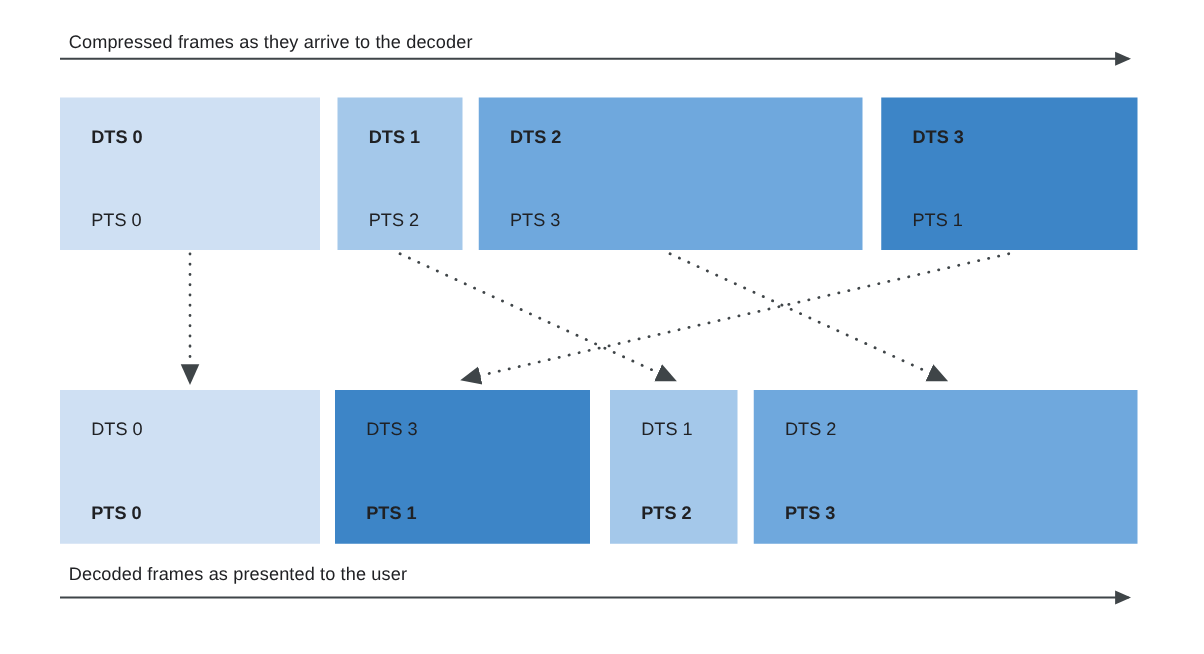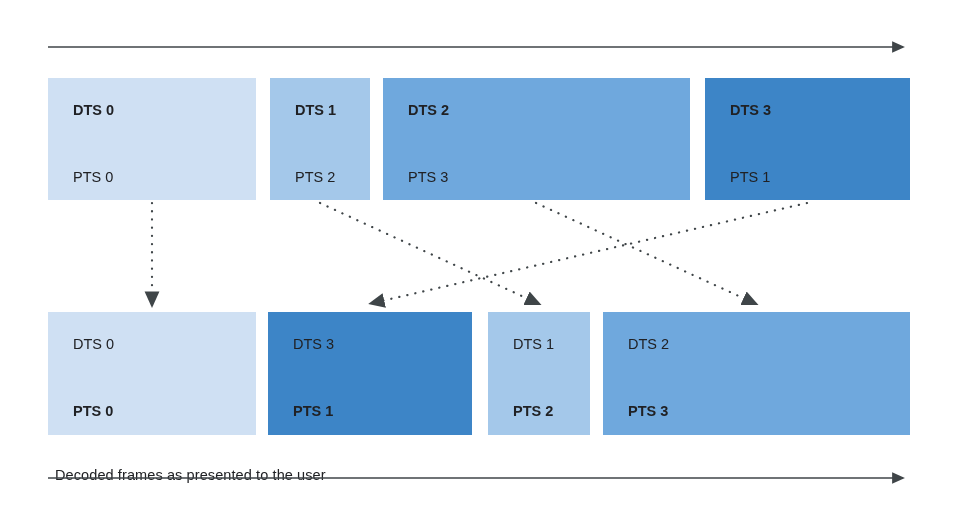--- a/index.html
+++ b/index.html
@@ -23,21 +23,21 @@
 
   
   .caption {
     position: absolute;
     font-size: 14.5px;
     color: #202124;
     letter-spacing: 0.1px;
     white-space: nowrap;
   }
   #caption-top   { left: 55px; top: 26px; }
-  #caption-bottom{ left: 55px; top: 452px; margin-top: 15px; }
+  #caption-bottom{ left: 55px; top: 452px; }
 
   
   #axis-layer, #flow-layer {
     position: absolute;
     left: 0;
     top: 0;
     width: 963px;
     height: 523px;
     pointer-events: none;
   }
@@ -63,20 +63,21 @@
 
   
   .row-top    { top: 78px;  height: 122px; }
   .row-bottom { top: 312px; height: 123px; }
 </style>
 </head>
 <body>
 
 <div id="stage">
 
+  <div class="caption" id="caption-top">Compressed frames as they arrive to the decoder</div>
 
   <div class="caption" id="caption-bottom">Decoded frames as presented to the user</div>
 
   <svg id="axis-layer" viewBox="0 0 963 523" width="963" height="523">
     <defs>
       <marker id="solid-head" viewBox="0 0 10 10" refX="8.5" refY="5" markerWidth="8" markerHeight="8" orient="auto-start-reverse">
         <path d="M 0 0.6 L 10 5 L 0 9.4 z" fill="#3f4548"></path>
       </marker>
     </defs>
     <line x1="48" y1="47" x2="903" y2="47" stroke="#3f4548" stroke-width="1.6" marker-end="url(#solid-head)"></line>

